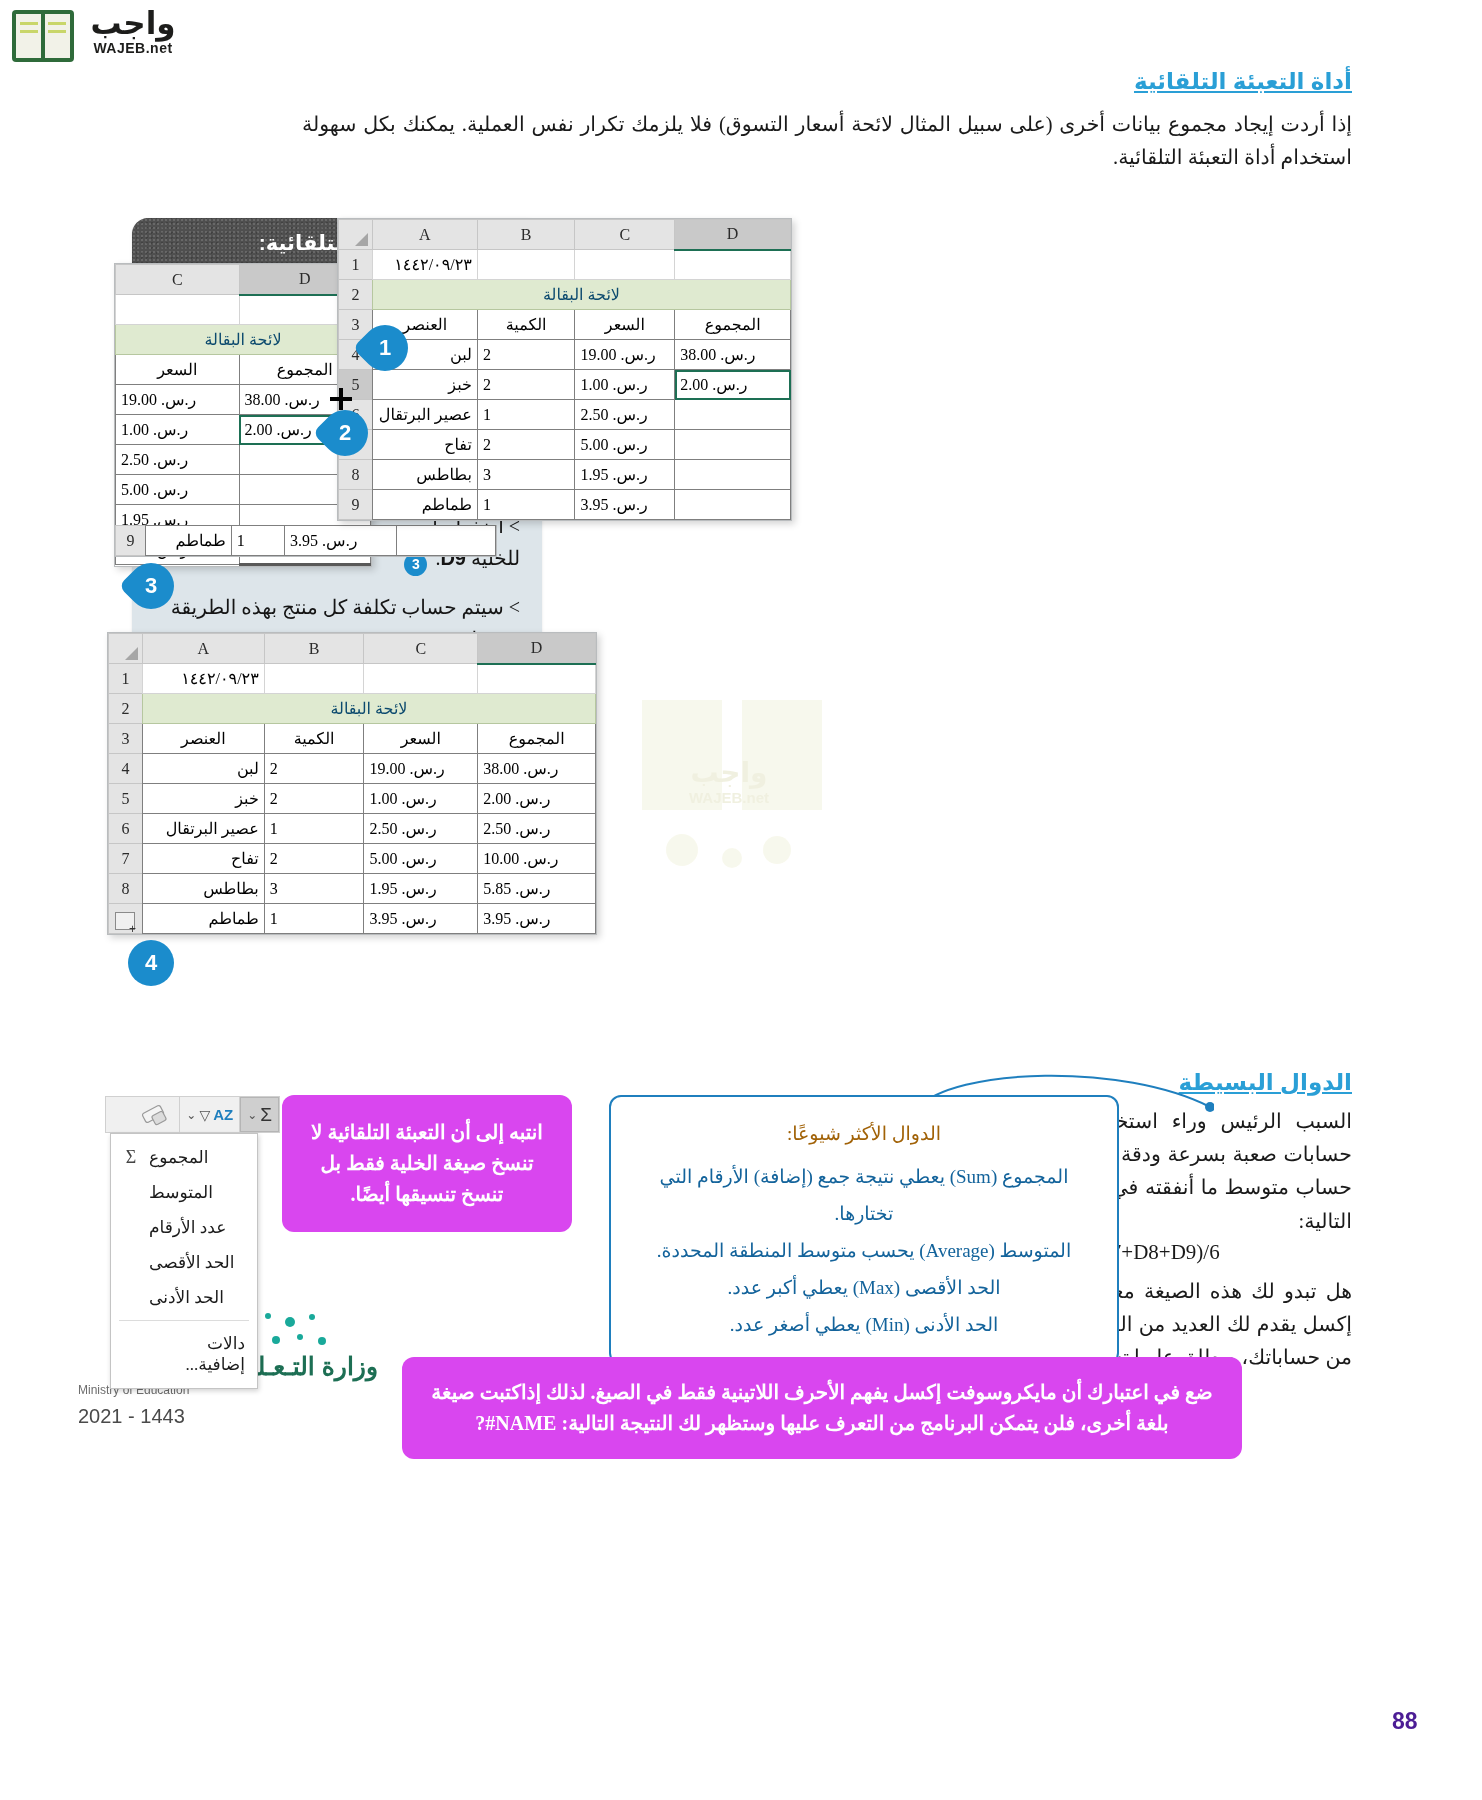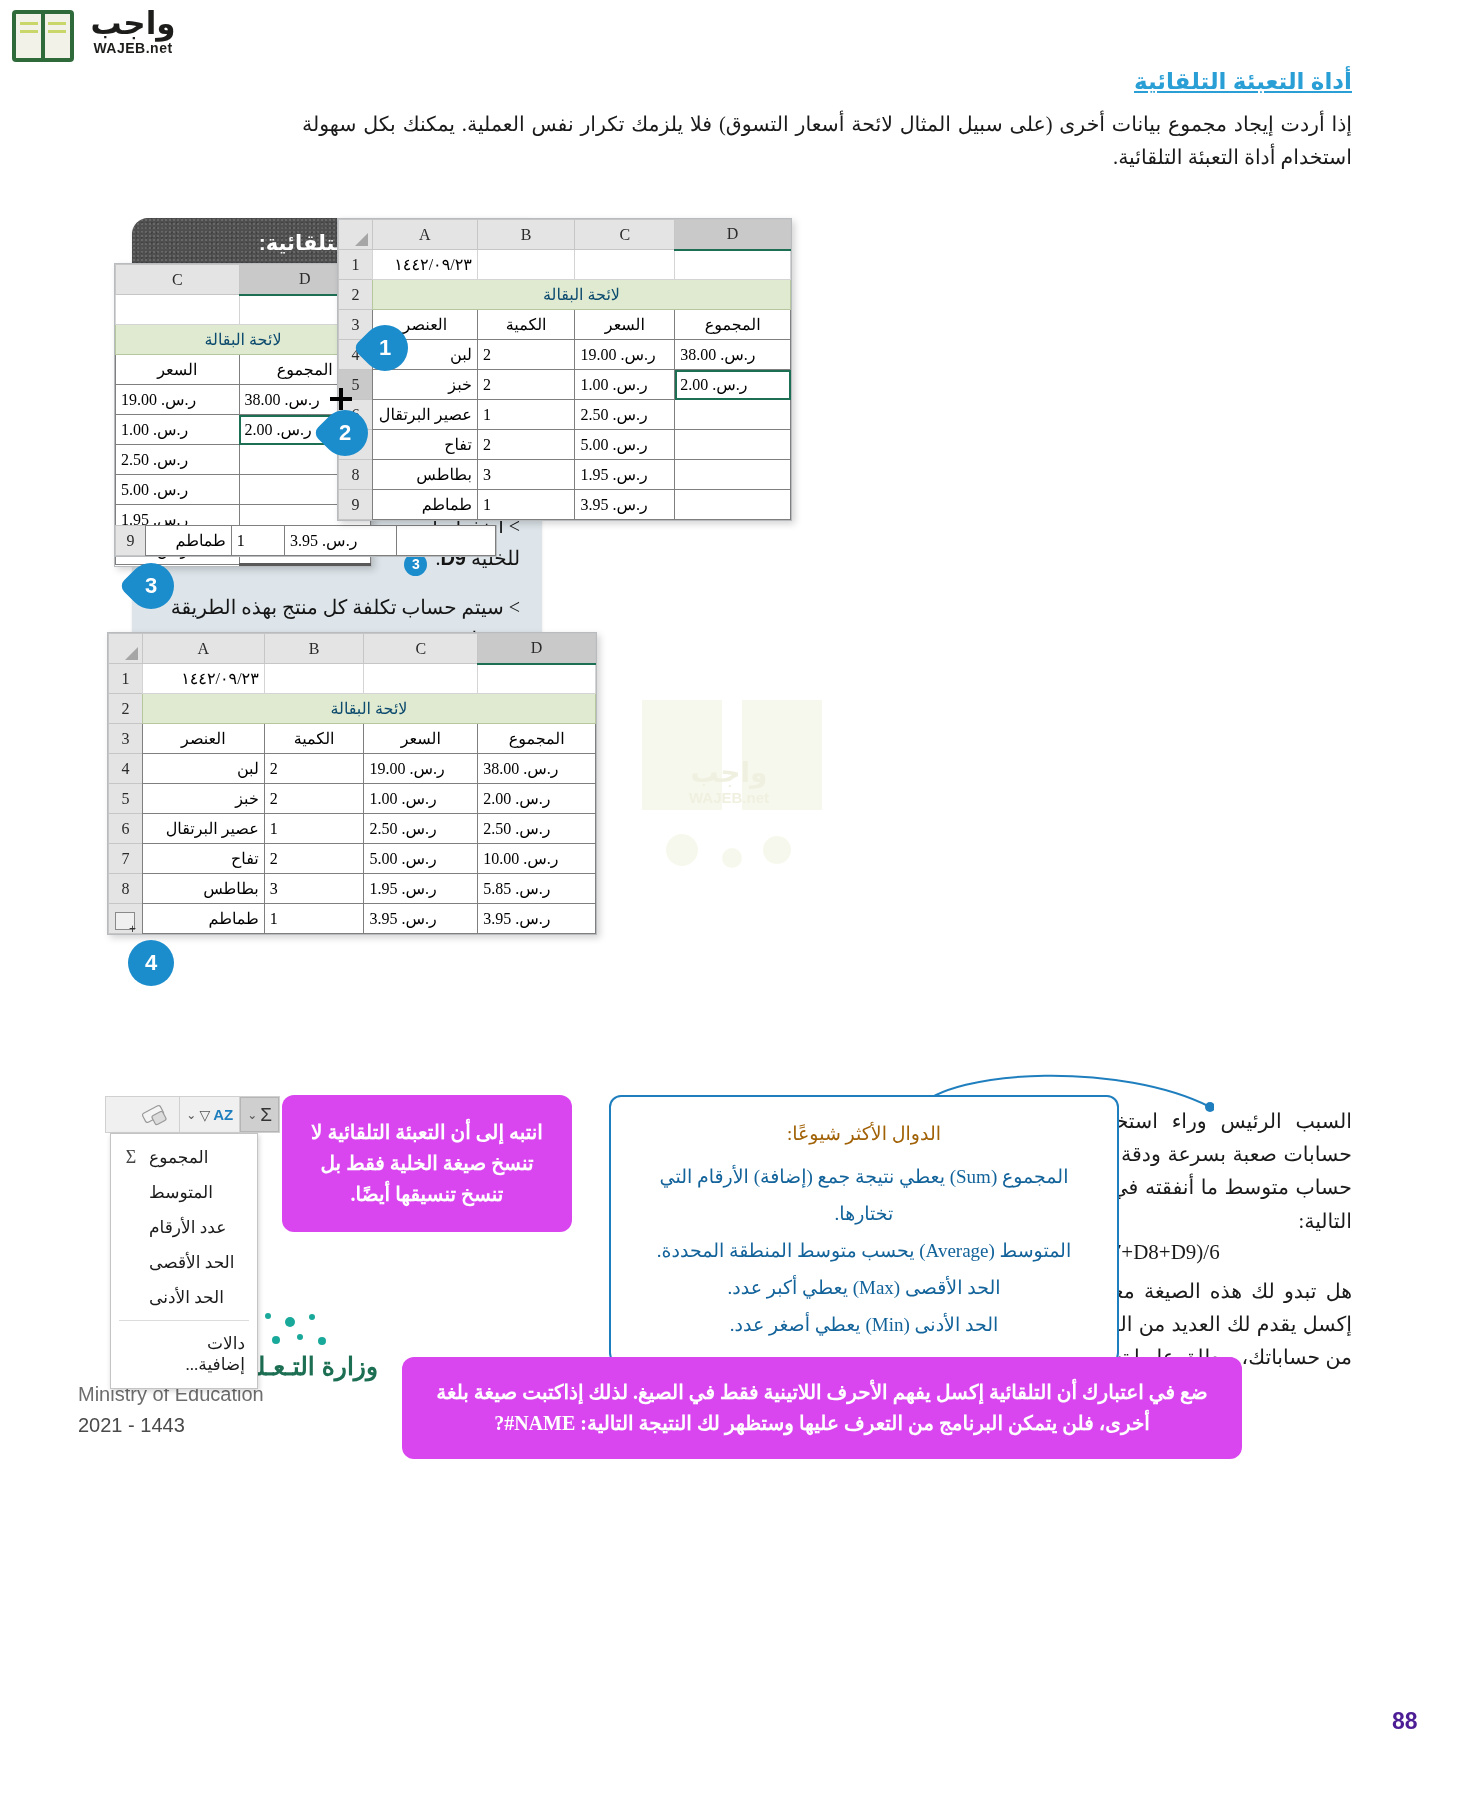--- a/index.html
+++ b/index.html
@@ -223,21 +223,21 @@
 
   
   .dots { position: absolute; left: 152px; top: 1310px; width: 180px; height: 40px; z-index: 5; }
 
   
   .ministry { position: absolute; left: 78px; top: 1352px; width: 300px; }
   .min-ar {
     font-size: 25px; font-weight: bold; color: #1d6f54; letter-spacing: 2px;
     direction: rtl; font-family: "Liberation Sans", sans-serif;
   }
-  .min-en { font-size: 20px; color: #6d6d6d; direction: ltr; margin-top: 2px; }
+  .min-en { font-size: 12px; color: #6d6d6d; direction: ltr; margin-top: 2px; }
   .min-yr { font-size: 20px; color: #4a4a4a; direction: ltr; margin-top: 8px; }
   .pagenum {
     position: absolute; left: 1392px; top: 1708px; font-size: 23px;
     color: #4c1d95; font-weight: bold; direction: ltr;
   }
 </style>
 </head>
 <body>
 
 <div class="page">
@@ -253,20 +253,21 @@
       <rect x="36" y="12" width="18" height="3" fill="#c9d66a"></rect>
       <rect x="36" y="20" width="18" height="3" fill="#c9d66a"></rect>
     </svg>
     <div class="logo-word">
       <div class="logo-ar">واجب</div>
       <div class="logo-net">WAJEB.net</div>
     </div>
   </div>
 
   <div class="h-blue" id="head-autofill">أداة التعبئة التلقائية</div>
+  <div class="h-blue" id="head-functions">الدوال البسيطة</div>
 
   <div class="para" id="para-autofill">إذا أردت إيجاد مجموع بيانات أخرى (على سبيل المثال لائحة أسعار التسوق) فلا يلزمك تكرار نفس العملية. يمكنك بكل سهولة استخدام أداة التعبئة التلقائية.</div>
   <div class="para" id="para-func1">السبب الرئيس وراء استخدامنا لجداول البيانات هو إجراء حسابات صعبة بسرعة ودقة عالية. على سبيل المثال: إذا أردت حساب متوسط ما أنفقته في السوق، يجب أن تستخدم الصيغة التالية:</div>
   <div class="para" id="para-formula">=(D4+D5+D6+D7+D8+D9)/6</div>
   <div class="para" id="para-func2">هل تبدو لك هذه الصيغة معقدة؟ لا تقلق، فإن مايكروسوفت إكسل يقدم لك العديد من الصيغ الرياضية الجاهزة والتي تسهل من حساباتك، ويطلق عليها تسمية «الدوال».</div>
 
   <div class="watermark">
     <svg viewBox="0 0 220 190">
       <rect x="20" y="0" width="80" height="110" fill="#e8e9c4"></rect>
       <rect x="120" y="0" width="80" height="110" fill="#e8e9c4"></rect>
@@ -620,21 +621,21 @@
         <circle cx="28" cy="30" r="6"></circle>
         <circle cx="52" cy="26" r="3"></circle>
       <circle cx="76" cy="31" r="4"></circle>
         <circle cx="100" cy="26" r="3"></circle>
         <circle cx="124" cy="30" r="4"></circle>
       <circle cx="148" cy="27" r="3"></circle>
         <circle cx="170" cy="31" r="4"></circle>
     </g>
   </svg>
 
-  <div class="pink" id="pink-bottom">ضع في اعتبارك أن التلقائية إكسل يفهم الأحرف اللاتينية فقط في الصيغ. لذلك إذاكتبت صيغة بلغة أخرى، فلن يتمكن البرنامج من التعرف عليها وستظهر لك النتيجة التالية: ‎#NAME?</div>
+  <div class="pink" id="pink-bottom">ضع في اعتبارك أن مايكروسوفت إكسل يفهم الأحرف اللاتينية فقط في الصيغ. لذلك إذاكتبت صيغة بلغة أخرى، فلن يتمكن البرنامج من التعرف عليها وستظهر لك النتيجة التالية: ‎#NAME?</div>
 
   <div class="ministry">
     <div class="min-ar">وزارة التـعـلـيم</div>
     <div class="min-en">Ministry of Education</div>
     <div class="min-yr">2021 - 1443</div>
   </div>
 
   <div class="pagenum">88</div>
 
 </div>

